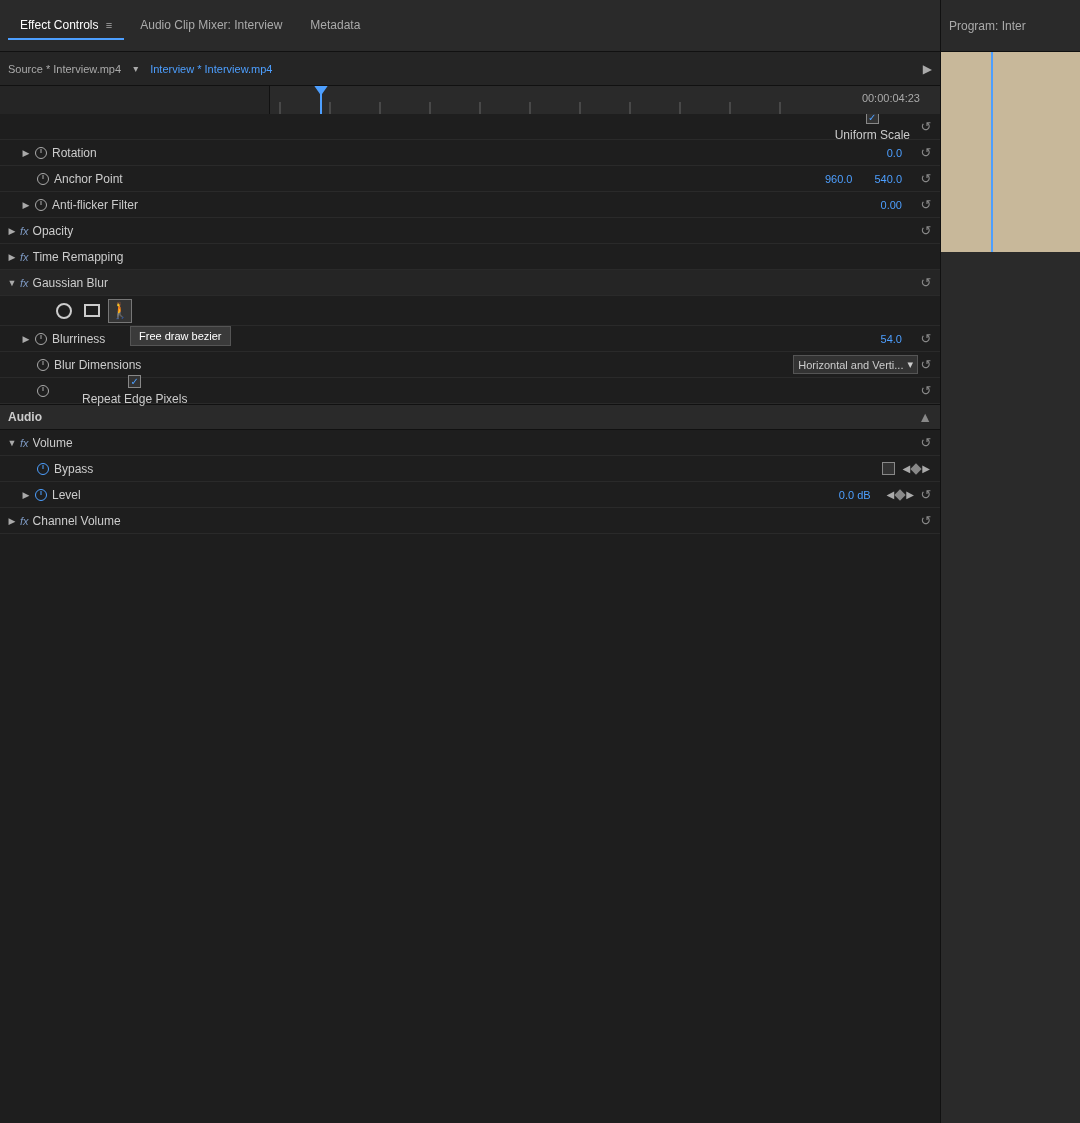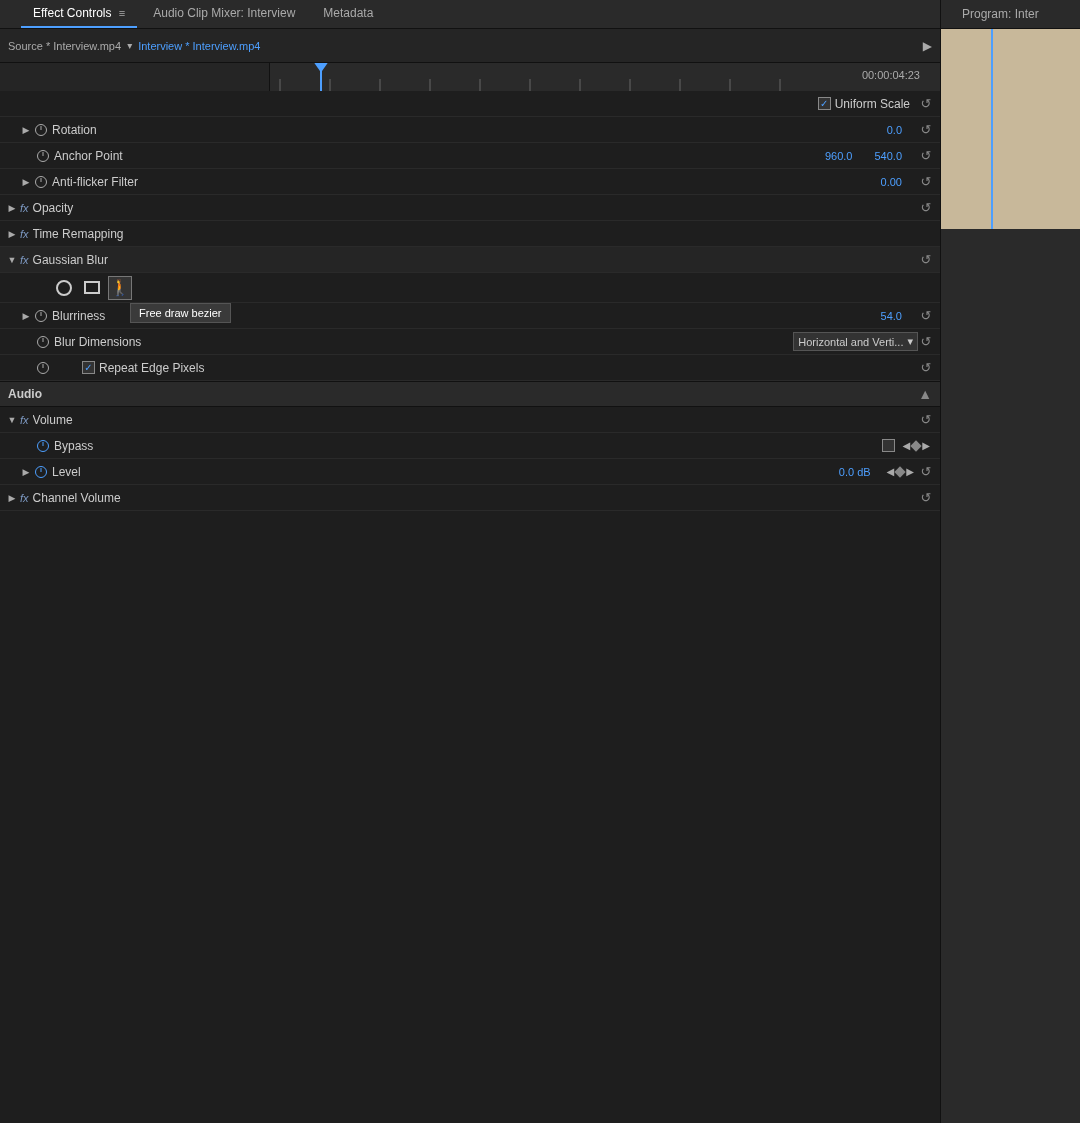--- a/index.html
+++ b/index.html
@@ -34,22 +34,22 @@
       border-left: 1px solid #111;
       text-align: right;
     }
 
     
     .tab-bar {
       display: flex;
       align-items: center;
       background: #2a2a2a;
       border-bottom: 1px solid #111;
-      height: 29px;
-      padding: 0 21px;
+      height: 52px;
+      padding: 0 8px;
       gap: 4px;
     }
 
     .tab {
       padding: 6px 12px;
       cursor: pointer;
       color: #aaa;
       font-size: 12px;
       border-bottom: 2px solid transparent;
       white-space: nowrap;
@@ -67,21 +67,21 @@
     }
 
     
     .source-bar {
       display: flex;
       align-items: center;
       background: #252525;
       height: 34px;
       padding: 0 8px;
       border-bottom: 1px solid #111;
-      gap: 6px;
+      gap: 12px;
     }
 
     .source-text {
       color: #aaa;
       font-size: 11px;
     }
 
     .source-active {
       color: #4d9fff;
       font-size: 11px;
@@ -270,20 +270,21 @@
     .reset-btn::before {
       content: '↺';
       color: #888;
     }
 
     
     .checkbox-wrap {
       display: flex;
       align-items: center;
       gap: 4px;
+      flex-direction: column;
     }
 
     .custom-checkbox {
       width: 13px;
       height: 13px;
       border: 1px solid #888;
       background: #333;
       display: flex;
       align-items: center;
       justify-content: center;

